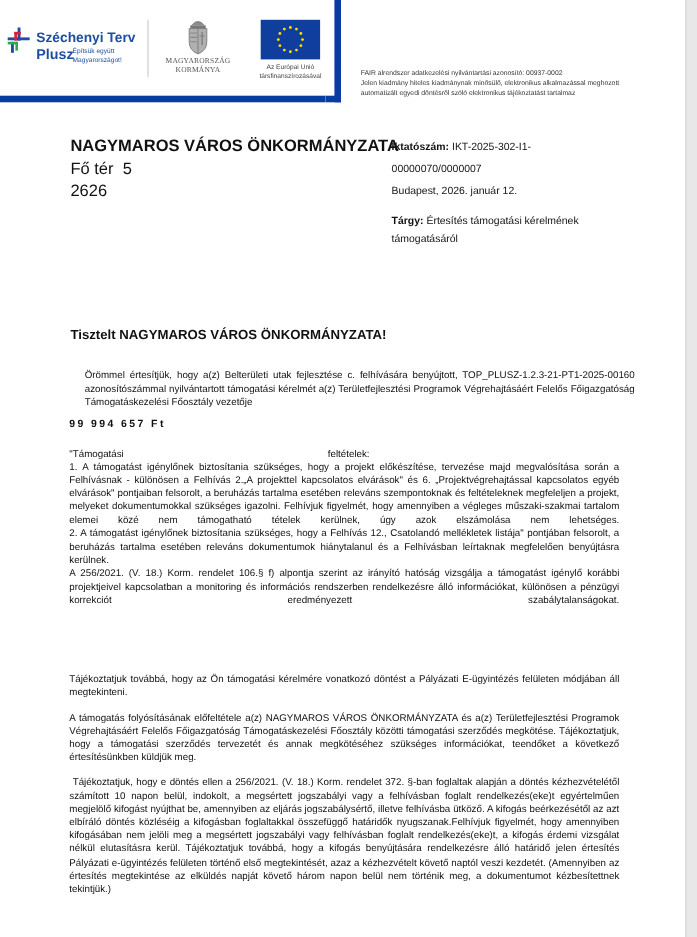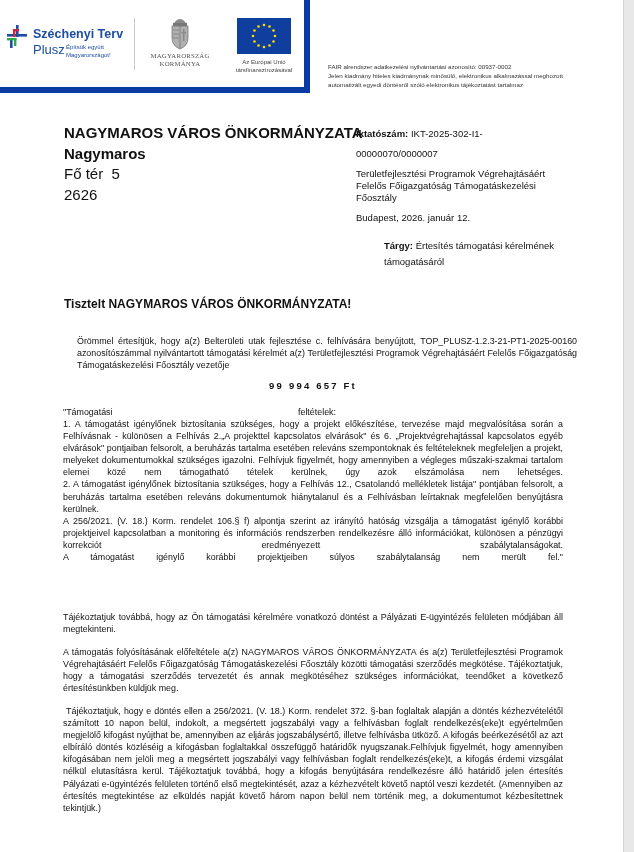--- a/index.html
+++ b/index.html
@@ -6,21 +6,21 @@
   body { width: 634px; height: 852px; position: relative; overflow: hidden;
          font-family: "Liberation Sans", sans-serif; color: #111; }
   .page { position: absolute; left: 0; top: 0; width: 624px; height: 852px; background: #fff; }
   .right-edge { position: absolute; right: 0; top: 0; width: 10px; height: 852px; background: #e8e8e8; border-left: 1px solid #d4d4d4; }
 
   
   .header { position: absolute; left: 0; top: 0; width: 542px; height: 110px; }
   .st-logo { position: absolute; left: 4px; top: 22px; width: 120px; height: 50px; }
   .st-mark { position: absolute; left: 0; top: 2px; width: 26px; height: 26px; }
   .st-title { position: absolute; left: 29px; top: 5px; font-size: 12.5px; font-weight: bold; color: #1d4ea1; white-space: nowrap; }
-  .st-plusz { position: absolute; left: 29px; top: 20px; font-size: 13px; font-weight: normal; color: #1d4ea1; }
+  .st-plusz { position: absolute; left: 29px; top: 20px; font-size: 13px; font-weight: bold; color: #1d4ea1; }
   .st-tag { position: absolute; left: 62px; top: 22px; font-size: 6px; line-height: 7.5px; color: #1d4ea1; white-space: nowrap; }
   .divider-v { position: absolute; left: 134px; top: 18px; width: 1px; height: 52px; background: #c8c8c8; }
   .gov-logo { position: absolute; left: 142px; top: 14px; width: 76px; height: 60px; text-align: center; }
   .gov-crest { display: block; margin: 0 auto; width: 28px; height: 36px; }
   .gov-text { font-family: "Liberation Serif", serif; font-size: 6.8px; color: #555; line-height: 8px; letter-spacing: 0.2px; margin-top: 2px; }
   .eu-logo { position: absolute; left: 225px; top: 18px; width: 78px; height: 56px; text-align: center; }
   .eu-flag { display: block; margin: 0 auto; width: 54px; height: 36px; background: #0f3e9e; position: relative; }
   .eu-text { font-size: 6px; color: #444; line-height: 7.5px; margin-top: 5px; }
   .blue-bar { position: absolute; left: 0; top: 87px; width: 296px; height: 6px; background: #0a3ba3; }
   .blue-frame { position: absolute; left: 296px; top: 0; width: 14px; height: 100px; }
@@ -30,21 +30,21 @@
   .addr { position: absolute; left: 64px; top: 124px; font-size: 15px; }
   .addr div { height: 20.5px; }
   .b { font-weight: bold; }
   .meta { position: absolute; left: 356px; top: 124px; width: 250px; font-size: 9.5px; line-height: 12px; }
   .meta .row { margin-bottom: 8px; }
 
   .salutation { position: absolute; left: 64px; top: 297px; font-size: 12px; font-weight: bold; }
 
   .body { position: absolute; left: 63px; width: 500px; font-size: 8.9px; line-height: 12.1px; text-align: justify; }
   .p1 { top: 335px; margin-left: 14px; }
-  .amount { position: absolute; left: 63px; top: 380px; width: 500px; text-align: center; font-weight: bold; font-size: 9.5px; letter-spacing: 2.2px; line-height: 12.5px; }
+  .amount { position: absolute; left: 63px; top: 380px; width: 500px; text-align: left; font-weight: bold; font-size: 9.5px; letter-spacing: 2.2px; line-height: 12.5px; }
   .cond-head { position: absolute; left: 63px; top: 406px; width: 500px; font-size: 8.9px; line-height: 12px; }
   .cond-head .l { position: absolute; left: 0; }
   .cond-head .r { position: absolute; left: 235px; }
   .p-cond { top: 418px; }
   .p-cond .jl { text-align-last: justify; }
   .p-info { top: 611px; }
   .p-contract { top: 646px; }
   .p-appeal { top: 705px; }
 </style>
 </head>
@@ -125,34 +125,32 @@
 
     <div class="fair-text">
       <div>FAIR alrendszer adatkezelési nyilvántartási azonosító: 00937-0002</div>
       <div>Jelen kiadmány hiteles kiadmánynak minősülő, elektronikus alkalmazással meghozott</div>
       <div>automatizált egyedi döntésről szóló elektronikus tájékoztatást tartalmaz</div>
     </div>
   </div>
 
   <div class="addr">
     <div class="b">NAGYMAROS VÁROS ÖNKORMÁNYZATA</div>
-    <div class="b">Nagymaros</div>
     <div style="white-space:pre">Fő tér  5</div>
     <div>2626</div>
   </div>
 
   <div class="meta">
     <div style="line-height:20px; margin-bottom:4px;">
       <span class="b">Iktatószám:</span>
       <span>IKT-2025-302-I1-</span><br>
       <span>00000070/0000007</span>
     </div>
-    <div class="row" style="width:210px;">Területfejlesztési Programok Végrehajtásáért Felelős Főigazgatóság Támogatáskezelési Főosztály</div>
     <div class="row" style="margin-bottom:14px;">Budapest, 2026. január 12.</div>
-    <div style="width:200px; line-height:16px;margin-left:28px;">
+    <div style="width:200px; line-height:16px;">
       <span class="b">Tárgy:</span>
       <span>Értesítés támogatási kérelmének támogatásáról</span>
     </div>
   </div>
 
   <div class="salutation">Tisztelt NAGYMAROS VÁROS ÖNKORMÁNYZATA!</div>
 
   <div class="body p1">Örömmel értesítjük, hogy a(z) Belterületi utak fejlesztése c. felhívására benyújtott, TOP_PLUSZ-1.2.3-21-PT1-2025-00160 azonosítószámmal nyilvántartott támogatási kérelmét a(z) Területfejlesztési Programok Végrehajtásáért Felelős Főigazgatóság Támogatáskezelési Főosztály vezetője</div>
 
   <div class="amount">
@@ -161,21 +159,20 @@
 
   <div class="cond-head">
     <span class="l">"Támogatási</span>
     <span class="r">feltételek:</span>
   </div>
 
   <div class="body p-cond">
     <div class="jl">1. A támogatást igénylőnek biztosítania szükséges, hogy a projekt előkészítése, tervezése majd megvalósítása során a Felhívásnak - különösen a Felhívás 2.„A projekttel kapcsolatos elvárások" és 6. „Projektvégrehajtással kapcsolatos egyéb elvárások" pontjaiban felsorolt, a beruházás tartalma esetében releváns szempontoknak és feltételeknek megfeleljen a projekt, melyeket dokumentumokkal szükséges igazolni. Felhívjuk figyelmét, hogy amennyiben a végleges műszaki-szakmai tartalom elemei közé nem támogatható tételek kerülnek, úgy azok elszámolása nem lehetséges.</div>
     <div class="jl">2. A támogatást igénylőnek biztosítania szükséges, hogy a Felhívás 12., Csatolandó mellékletek listája" pontjában felsorolt, a beruházás tartalma esetében releváns dokumentumok hiánytalanul és a Felhívásban leírtaknak megfelelően benyújtásra kerülnek.</div>
     <div class="jl">A 256/2021. (V. 18.) Korm. rendelet 106.§ f) alpontja szerint az irányító hatóság vizsgálja a támogatást igénylő korábbi projektjeivel kapcsolatban a monitoring és információs rendszerben rendelkezésre álló információkat, különösen a pénzügyi korrekciót eredményezett szabálytalanságokat.</div>
-    <div class="jl">A támogatást igénylő korábbi projektjeiben súlyos szabálytalanság nem merült fel."</div>
   </div>
 
   <div class="body p-info">Tájékoztatjuk továbbá, hogy az Ön támogatási kérelmére vonatkozó döntést a Pályázati E-ügyintézés felületen módjában áll megtekinteni.</div>
   <div class="body p-contract">A támogatás folyósításának előfeltétele a(z) NAGYMAROS VÁROS ÖNKORMÁNYZATA és a(z) Területfejlesztési Programok Végrehajtásáért Felelős Főigazgatóság Támogatáskezelési Főosztály közötti támogatási szerződés megkötése. Tájékoztatjuk, hogy a támogatási szerződés tervezetét és annak megkötéséhez szükséges információkat, teendőket a következő értesítésünkben küldjük meg.</div>
   <div class="body p-appeal" style="white-space:pre-wrap;"> Tájékoztatjuk, hogy e döntés ellen a 256/2021. (V. 18.) Korm. rendelet 372. §-ban foglaltak alapján a döntés kézhezvételétől számított 10 napon belül, indokolt, a megsértett jogszabályi vagy a felhívásban foglalt rendelkezés(eke)t egyértelműen megjelölő kifogást nyújthat be, amennyiben az eljárás jogszabálysértő, illetve felhívásba ütköző. A kifogás beérkezésétől az azt elbíráló döntés közléséig a kifogásban foglaltakkal összefüggő határidők nyugszanak.Felhívjuk figyelmét, hogy amennyiben kifogásában nem jelöli meg a megsértett jogszabályi vagy felhívásban foglalt rendelkezés(eke)t, a kifogás érdemi vizsgálat nélkül elutasításra kerül. Tájékoztatjuk továbbá, hogy a kifogás benyújtására rendelkezésre álló határidő jelen értesítés Pályázati e-ügyintézés felületen történő első megtekintését, azaz a kézhezvételt követő naptól veszi kezdetét. (Amennyiben az értesítés megtekintése az elküldés napját követő három napon belül nem történik meg, a dokumentumot kézbesítettnek tekintjük.)</div>
 </div>
 
 <div class="right-edge"></div>
 
 </body></html>

